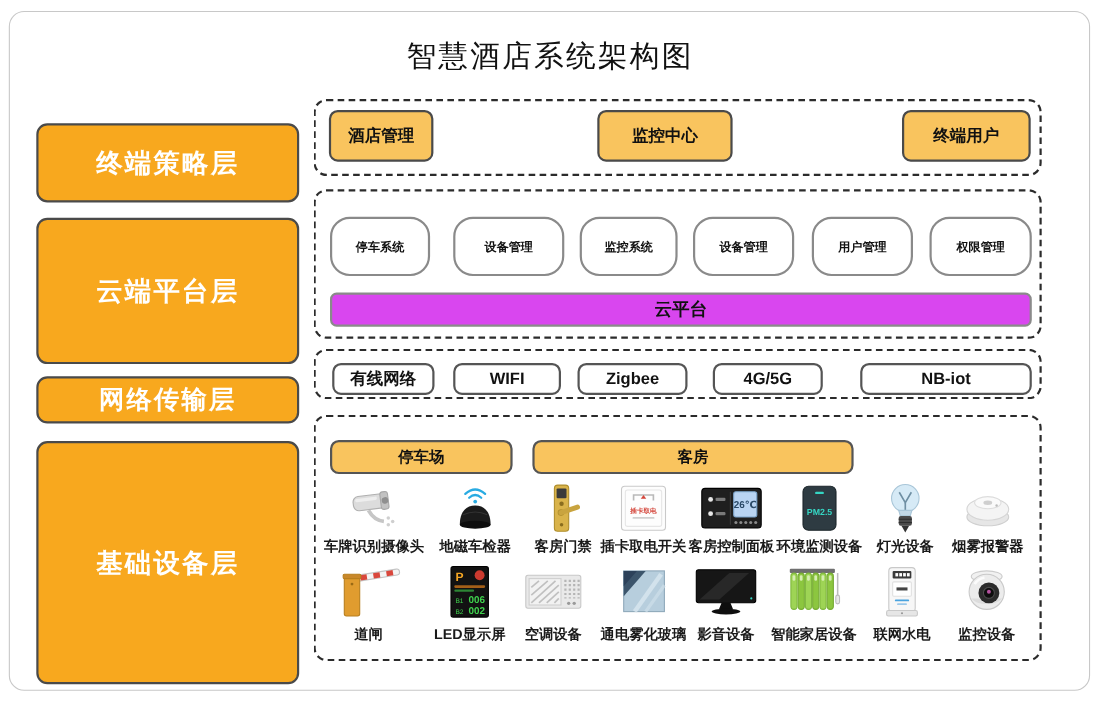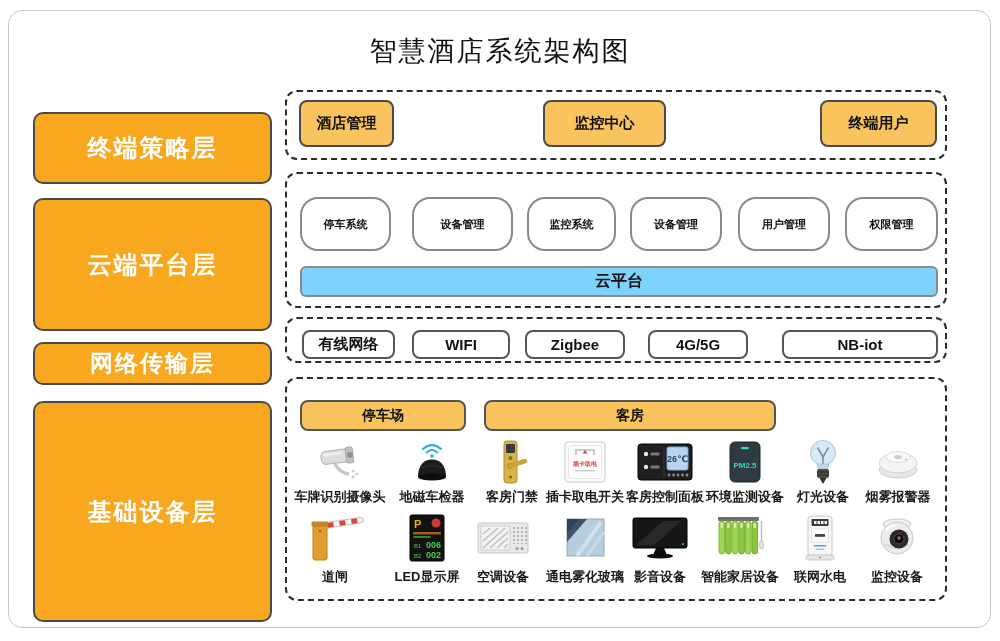--- a/index.html
+++ b/index.html
@@ -22,21 +22,21 @@
   .d1{top:90px;height:70px;}
   .d2{top:172px;height:136px;}
   .d3{top:317px;height:46px;}
   .d4{top:377px;height:224px;}
   .node{position:absolute;display:flex;align-items:center;justify-content:center;
         box-sizing:border-box;color:#111;white-space:nowrap;}
   .btn-orange{background:#F9C45E;border:2px solid #4a4a4a;border-radius:8px;
         top:100px;height:47px;font-size:15px;font-weight:600;}
   .box-white{background:#fff;border:2px solid #8a8a8a;border-radius:18px;
         top:197px;height:54px;font-size:11px;font-weight:600;}
-  .cloud-bar{background:#7dd3fc;border:2px solid #8a8a8a;border-radius:6px;
+  .cloud-bar{background:#d946ef;border:2px solid #8a8a8a;border-radius:6px;
         left:300px;top:266px;width:638px;height:31px;font-size:16px;font-weight:600;}
   .net-box{background:#fff;border:2px solid #555;border-radius:8px;
         top:330px;height:29px;font-size:15px;font-weight:600;}
   .zone-bar{background:#F9C45E;border:2px solid #555;border-radius:8px;
         top:400px;height:31px;font-size:14px;font-weight:600;}
   .device{position:absolute;width:92px;text-align:center;}
   .device .ic{height:48px;display:flex;align-items:center;justify-content:center;}
   .device.r2 .ic{height:56px;}
   .device .lb{margin-top:2px;font-size:13px;font-weight:700;color:#1a1a1a;white-space:nowrap;}
 </style>

